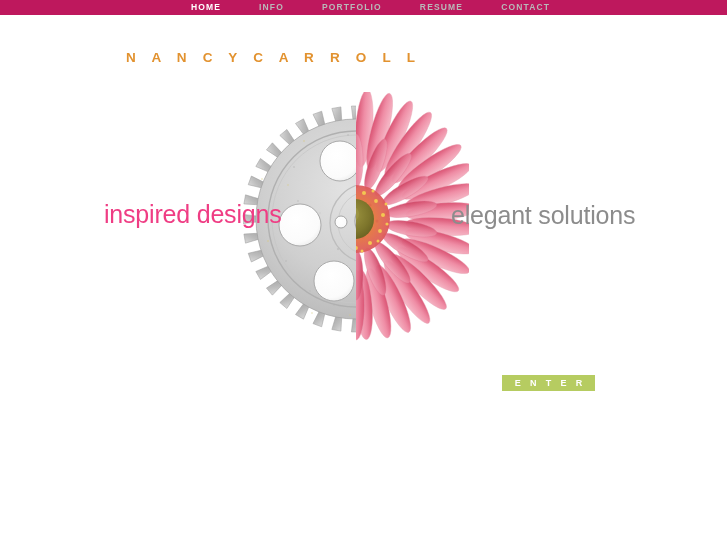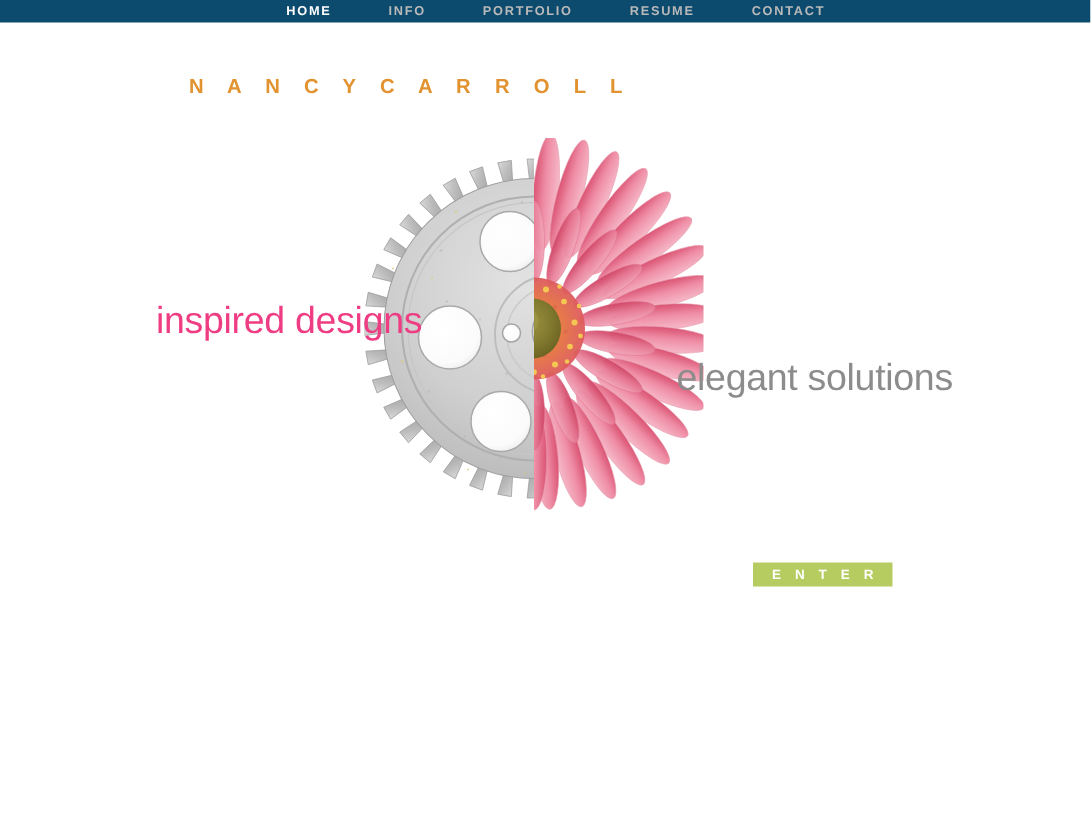--- a/index.html
+++ b/index.html
@@ -15,21 +15,21 @@
     position: relative;
   }
 
   
   .navbar {
     position: absolute;
     top: 0;
     left: 0;
     width: 727px;
     height: 15px;
-    background: #0c4a6e;
+    background: #be185d;
     display: flex;
     align-items: center;
     justify-content: center;
   }
   .nav-list {
     display: flex;
     align-items: center;
     gap: 38px;
     padding-left: 14px;
   }
@@ -88,21 +88,20 @@
     top: 202px;
     color: #ef3d84;
     z-index: 1;
     margin-left: 16px;
   }
   .tagline-right {
     left: 451px;
     top: 203px;
     color: #8c8c8c;
     z-index: 3;
-    margin-top: 37px;
   }
 
   
   .enter-btn {
     position: absolute;
     left: 502px;
     top: 375px;
     width: 93px;
     height: 16px;
     background: #b6cc61;

